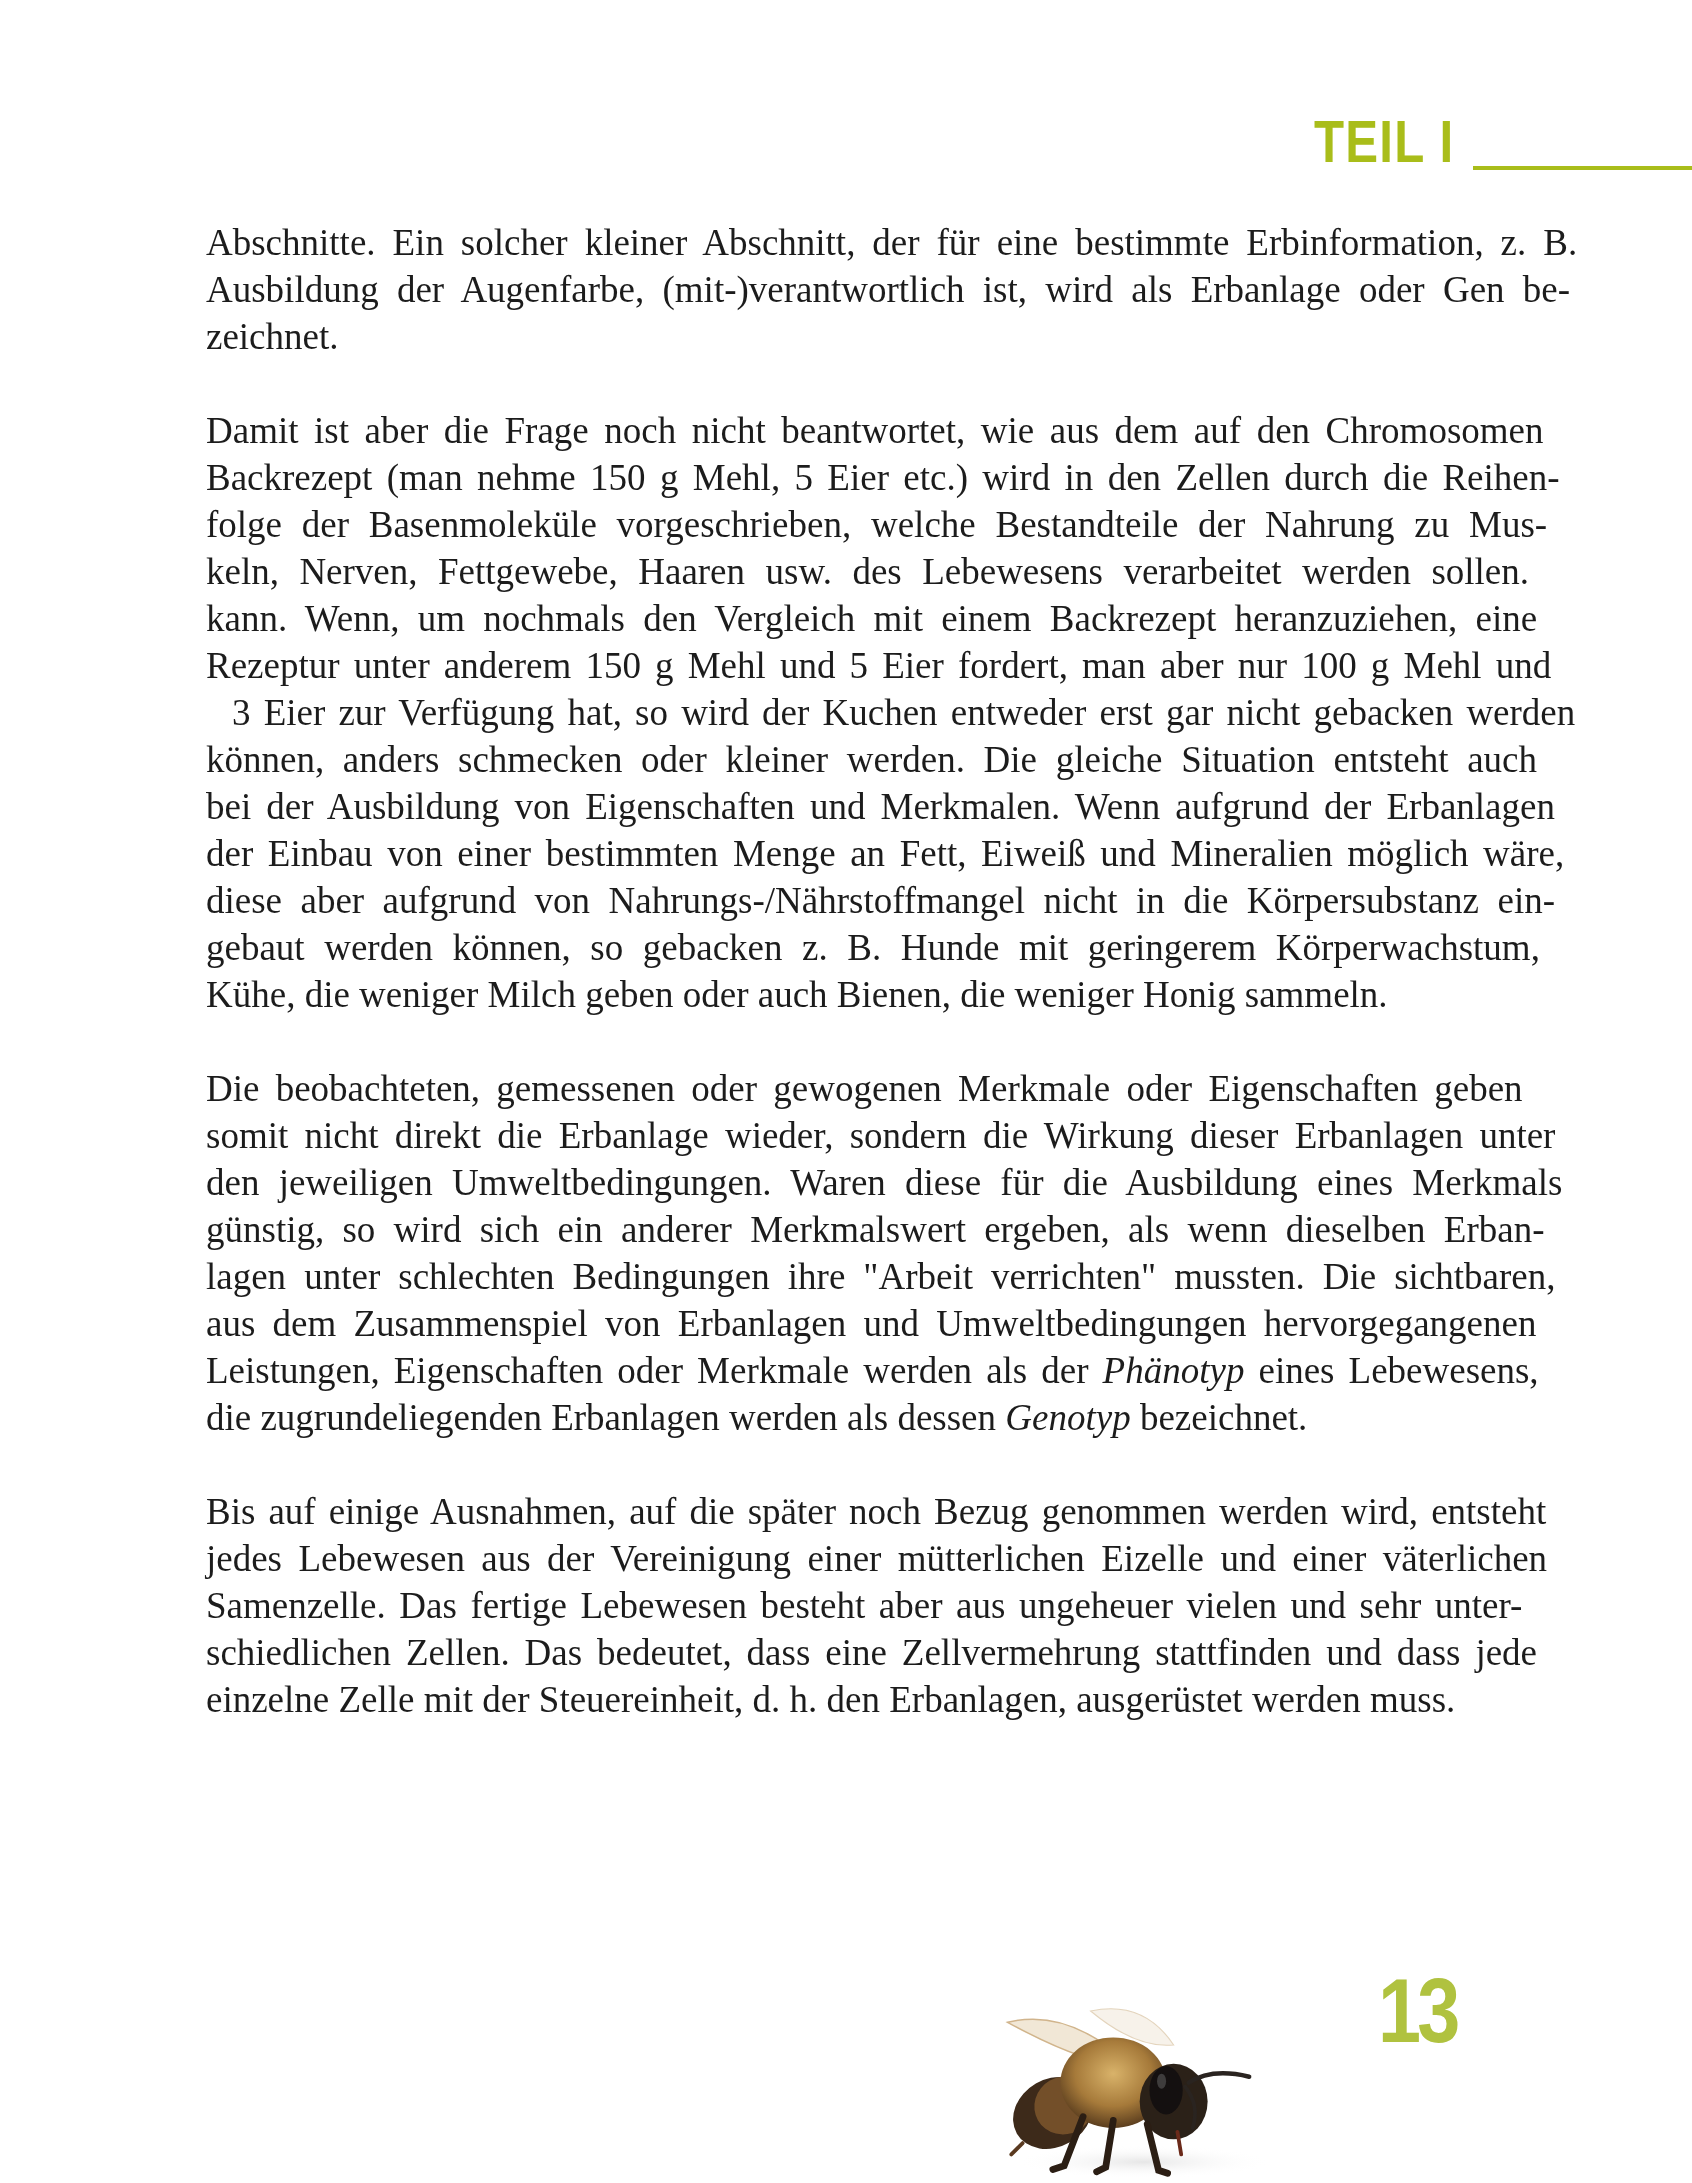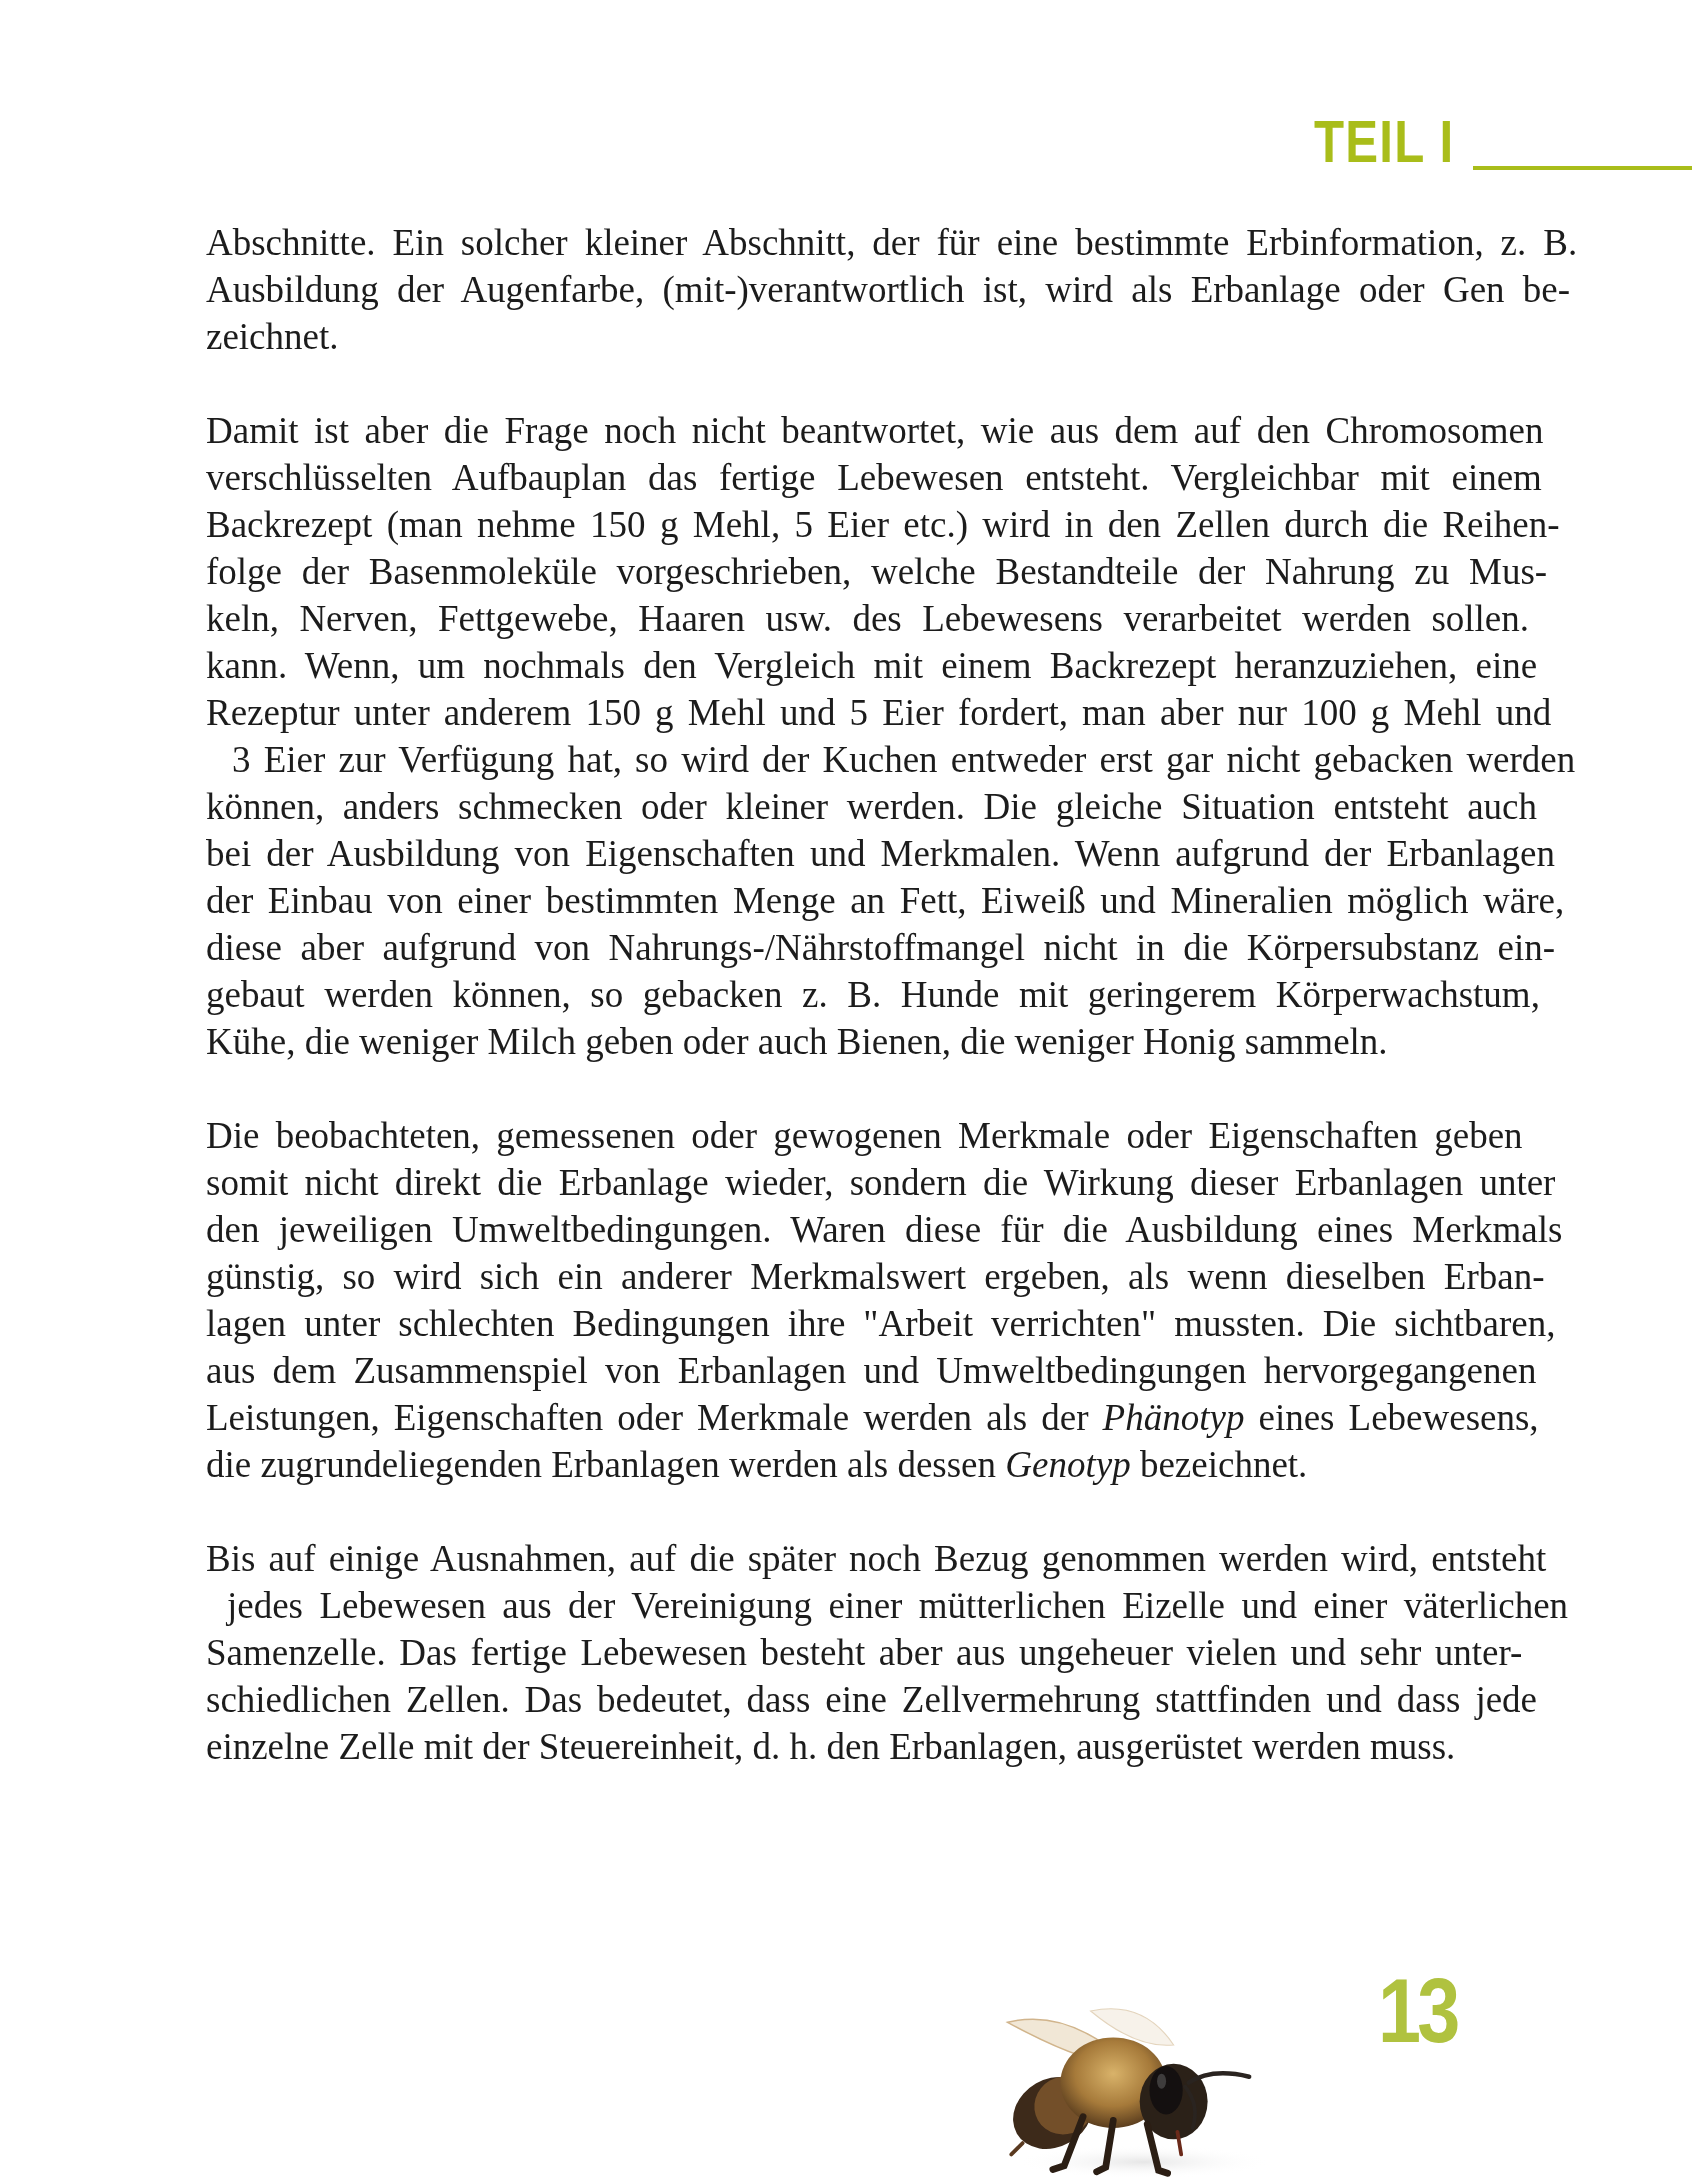--- a/index.html
+++ b/index.html
@@ -38,21 +38,20 @@
 <div class="chapter-rule"></div>
 
 <div class="body-text">
   <p>
     <span class="ln" style="display: block; word-spacing: 7.7px;">Abschnitte. Ein solcher kleiner Abschnitt, der für eine bestimmte Erbinformation, z. B.</span>
     <span class="ln" style="display: block; word-spacing: 9px;">Ausbildung der Augenfarbe, (mit-)verantwortlich ist, wird als Erbanlage oder Gen be-</span>
     <span class="ln last" style="display: block;">zeichnet.</span>
   </p>
   <p>
     <span class="ln" style="display: block; word-spacing: 6.3px;">Damit ist aber die Frage noch nicht beantwortet, wie aus dem auf den Chromosomen</span>
-    <span class="ln" style="display: block; word-spacing: 12.4px;">verschlüsselten Aufbauplan das fertige Lebewesen entsteht. Vergleichbar mit einem</span>
     <span class="ln" style="display: block; word-spacing: 5.1px;">Backrezept (man nehme 150 g Mehl, 5 Eier etc.) wird in den Zellen durch die Reihen-</span>
     <span class="ln" style="display: block; word-spacing: 10.5px;">folge der Basenmoleküle vorgeschrieben, welche Bestandteile der Nahrung zu Mus-</span>
     <span class="ln" style="display: block; word-spacing: 11.2px;">keln, Nerven, Fettgewebe, Haaren usw. des Lebewesens verarbeitet werden sollen.</span>
     <span class="ln" style="display: block; word-spacing: 9px;">kann. Wenn, um nochmals den Vergleich mit einem Backrezept heranzuziehen, eine</span>
     <span class="ln" style="display: block; word-spacing: 4.9px;">Rezeptur unter anderem 150 g Mehl und 5 Eier fordert, man aber nur 100 g Mehl und</span>
     <span class="ln" style="display: block; word-spacing: 3.9px; margin-left: 26px;">3 Eier zur Verfügung hat, so wird der Kuchen entweder erst gar nicht gebacken werden</span>
     <span class="ln" style="display: block; word-spacing: 9.4px;">können, anders schmecken oder kleiner werden. Die gleiche Situation entsteht auch</span>
     <span class="ln" style="display: block; word-spacing: 5.9px;">bei der Ausbildung von Eigenschaften und Merkmalen. Wenn aufgrund der Erbanlagen</span>
     <span class="ln" style="display: block; word-spacing: 5.3px;">der Einbau von einer bestimmten Menge an Fett, Eiweiß und Mineralien möglich wäre,</span>
     <span class="ln" style="display: block; word-spacing: 9.2px;">diese aber aufgrund von Nahrungs-/Nährstoffmangel nicht in die Körpersubstanz ein-</span>
@@ -64,21 +63,21 @@
     <span class="ln" style="display: block; word-spacing: 7px;">somit nicht direkt die Erbanlage wieder, sondern die Wirkung dieser Erbanlagen unter</span>
     <span class="ln" style="display: block; word-spacing: 10px;">den jeweiligen Umweltbedingungen. Waren diese für die Ausbildung eines Merkmals</span>
     <span class="ln" style="display: block; word-spacing: 9px;">günstig, so wird sich ein anderer Merkmalswert ergeben, als wenn dieselben Erban-</span>
     <span class="ln" style="display: block; word-spacing: 8.8px;">lagen unter schlechten Bedingungen ihre "Arbeit verrichten" mussten. Die sichtbaren,</span>
     <span class="ln" style="display: block; word-spacing: 8px;">aus dem Zusammenspiel von Erbanlagen und Umweltbedingungen hervorgegangenen</span>
     <span class="ln" style="display: block; word-spacing: 4.8px;"><span>Leistungen, Eigenschaften oder Merkmale werden als der </span><em>Phänotyp</em><span> eines Lebewesens,</span></span>
     <span class="ln last" style="display: block;"><span>die zugrundeliegenden Erbanlagen werden als dessen </span><em>Genotyp</em><span> bezeichnet.</span></span>
   </p>
   <p>
     <span class="ln" style="display: block; word-spacing: 3.8px;">Bis auf einige Ausnahmen, auf die später noch Bezug genommen werden wird, entsteht</span>
-    <span class="ln" style="display: block; word-spacing: 7.2px; margin-left: 21px;">jedes Lebewesen aus der Vereinigung einer mütterlichen Eizelle und einer väterlichen</span>
+    <span class="ln" style="display: block; word-spacing: 7.2px;">jedes Lebewesen aus der Vereinigung einer mütterlichen Eizelle und einer väterlichen</span>
     <span class="ln" style="display: block; word-spacing: 4.3px;">Samenzelle. Das fertige Lebewesen besteht aber aus ungeheuer vielen und sehr unter-</span>
     <span class="ln" style="display: block; word-spacing: 5.7px;">schiedlichen Zellen. Das bedeutet, dass eine Zellvermehrung stattfinden und dass jede</span>
     <span class="ln last" style="display: block;">einzelne Zelle mit der Steuereinheit, d. h. den Erbanlagen, ausgerüstet werden muss.</span>
   </p>
 </div>
 
 <div class="bee">
   <svg width="302" height="192" viewBox="0 0 400 254">
     <defs>
       <radialGradient id="fur" cx="50%" cy="40%" r="60%">

